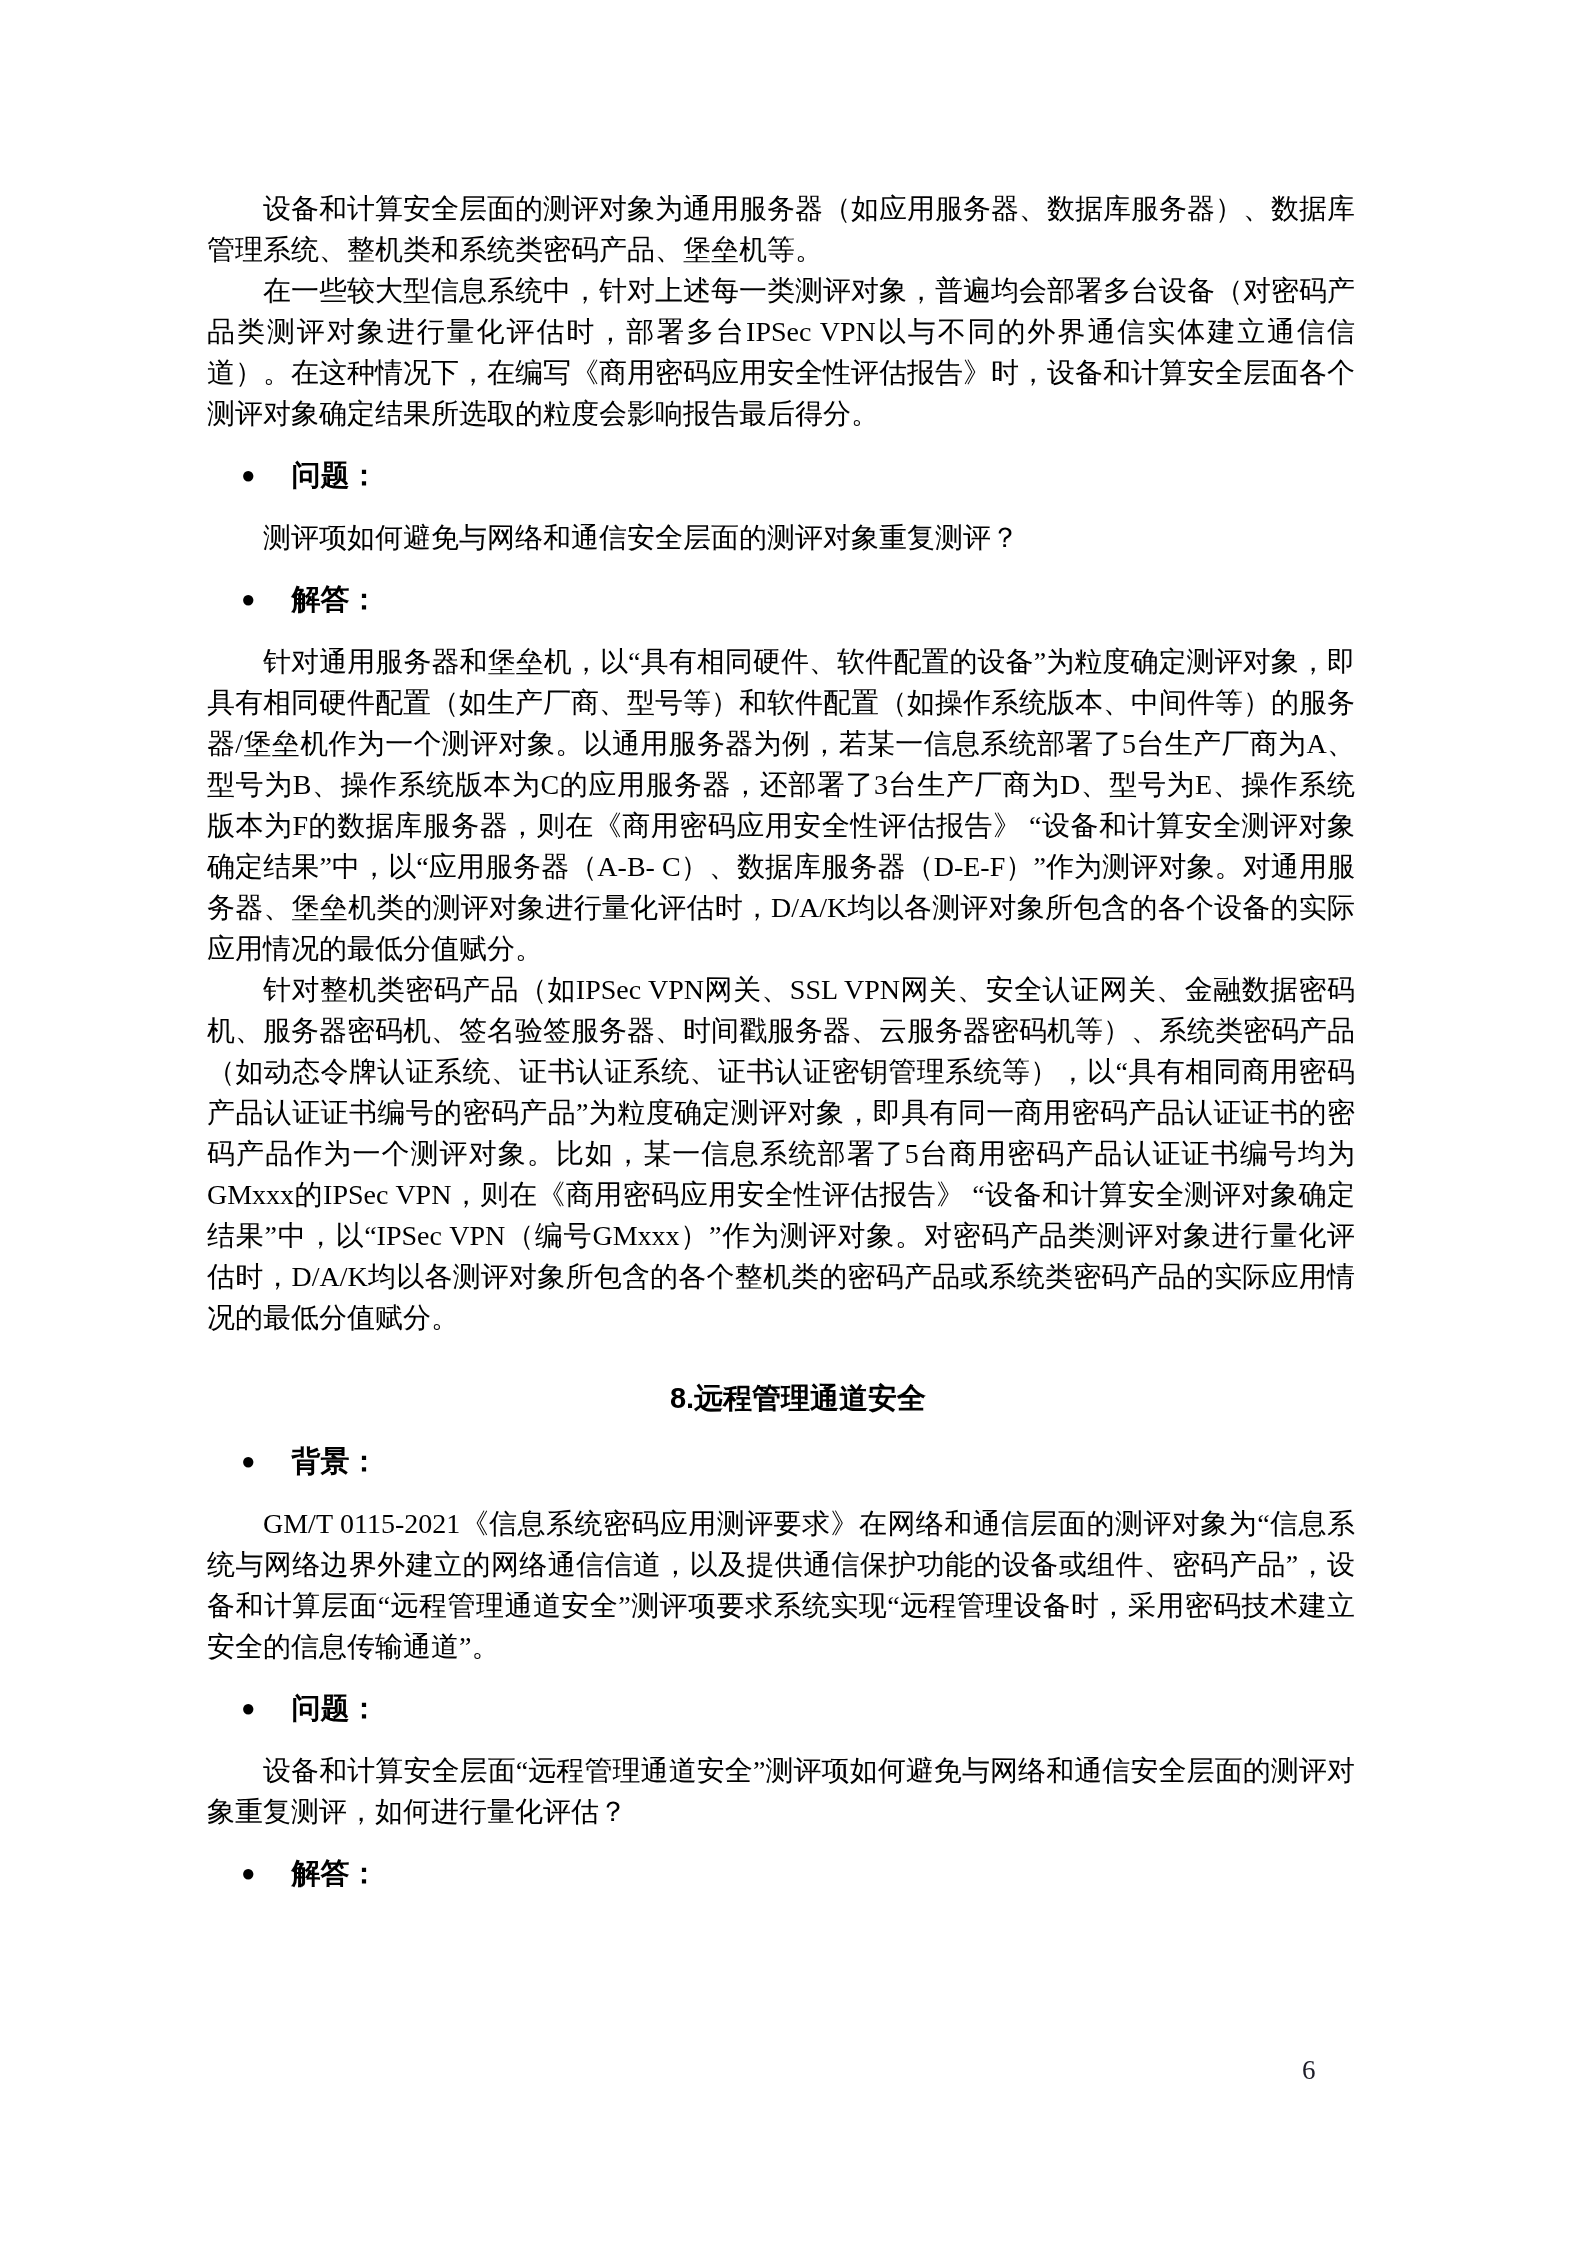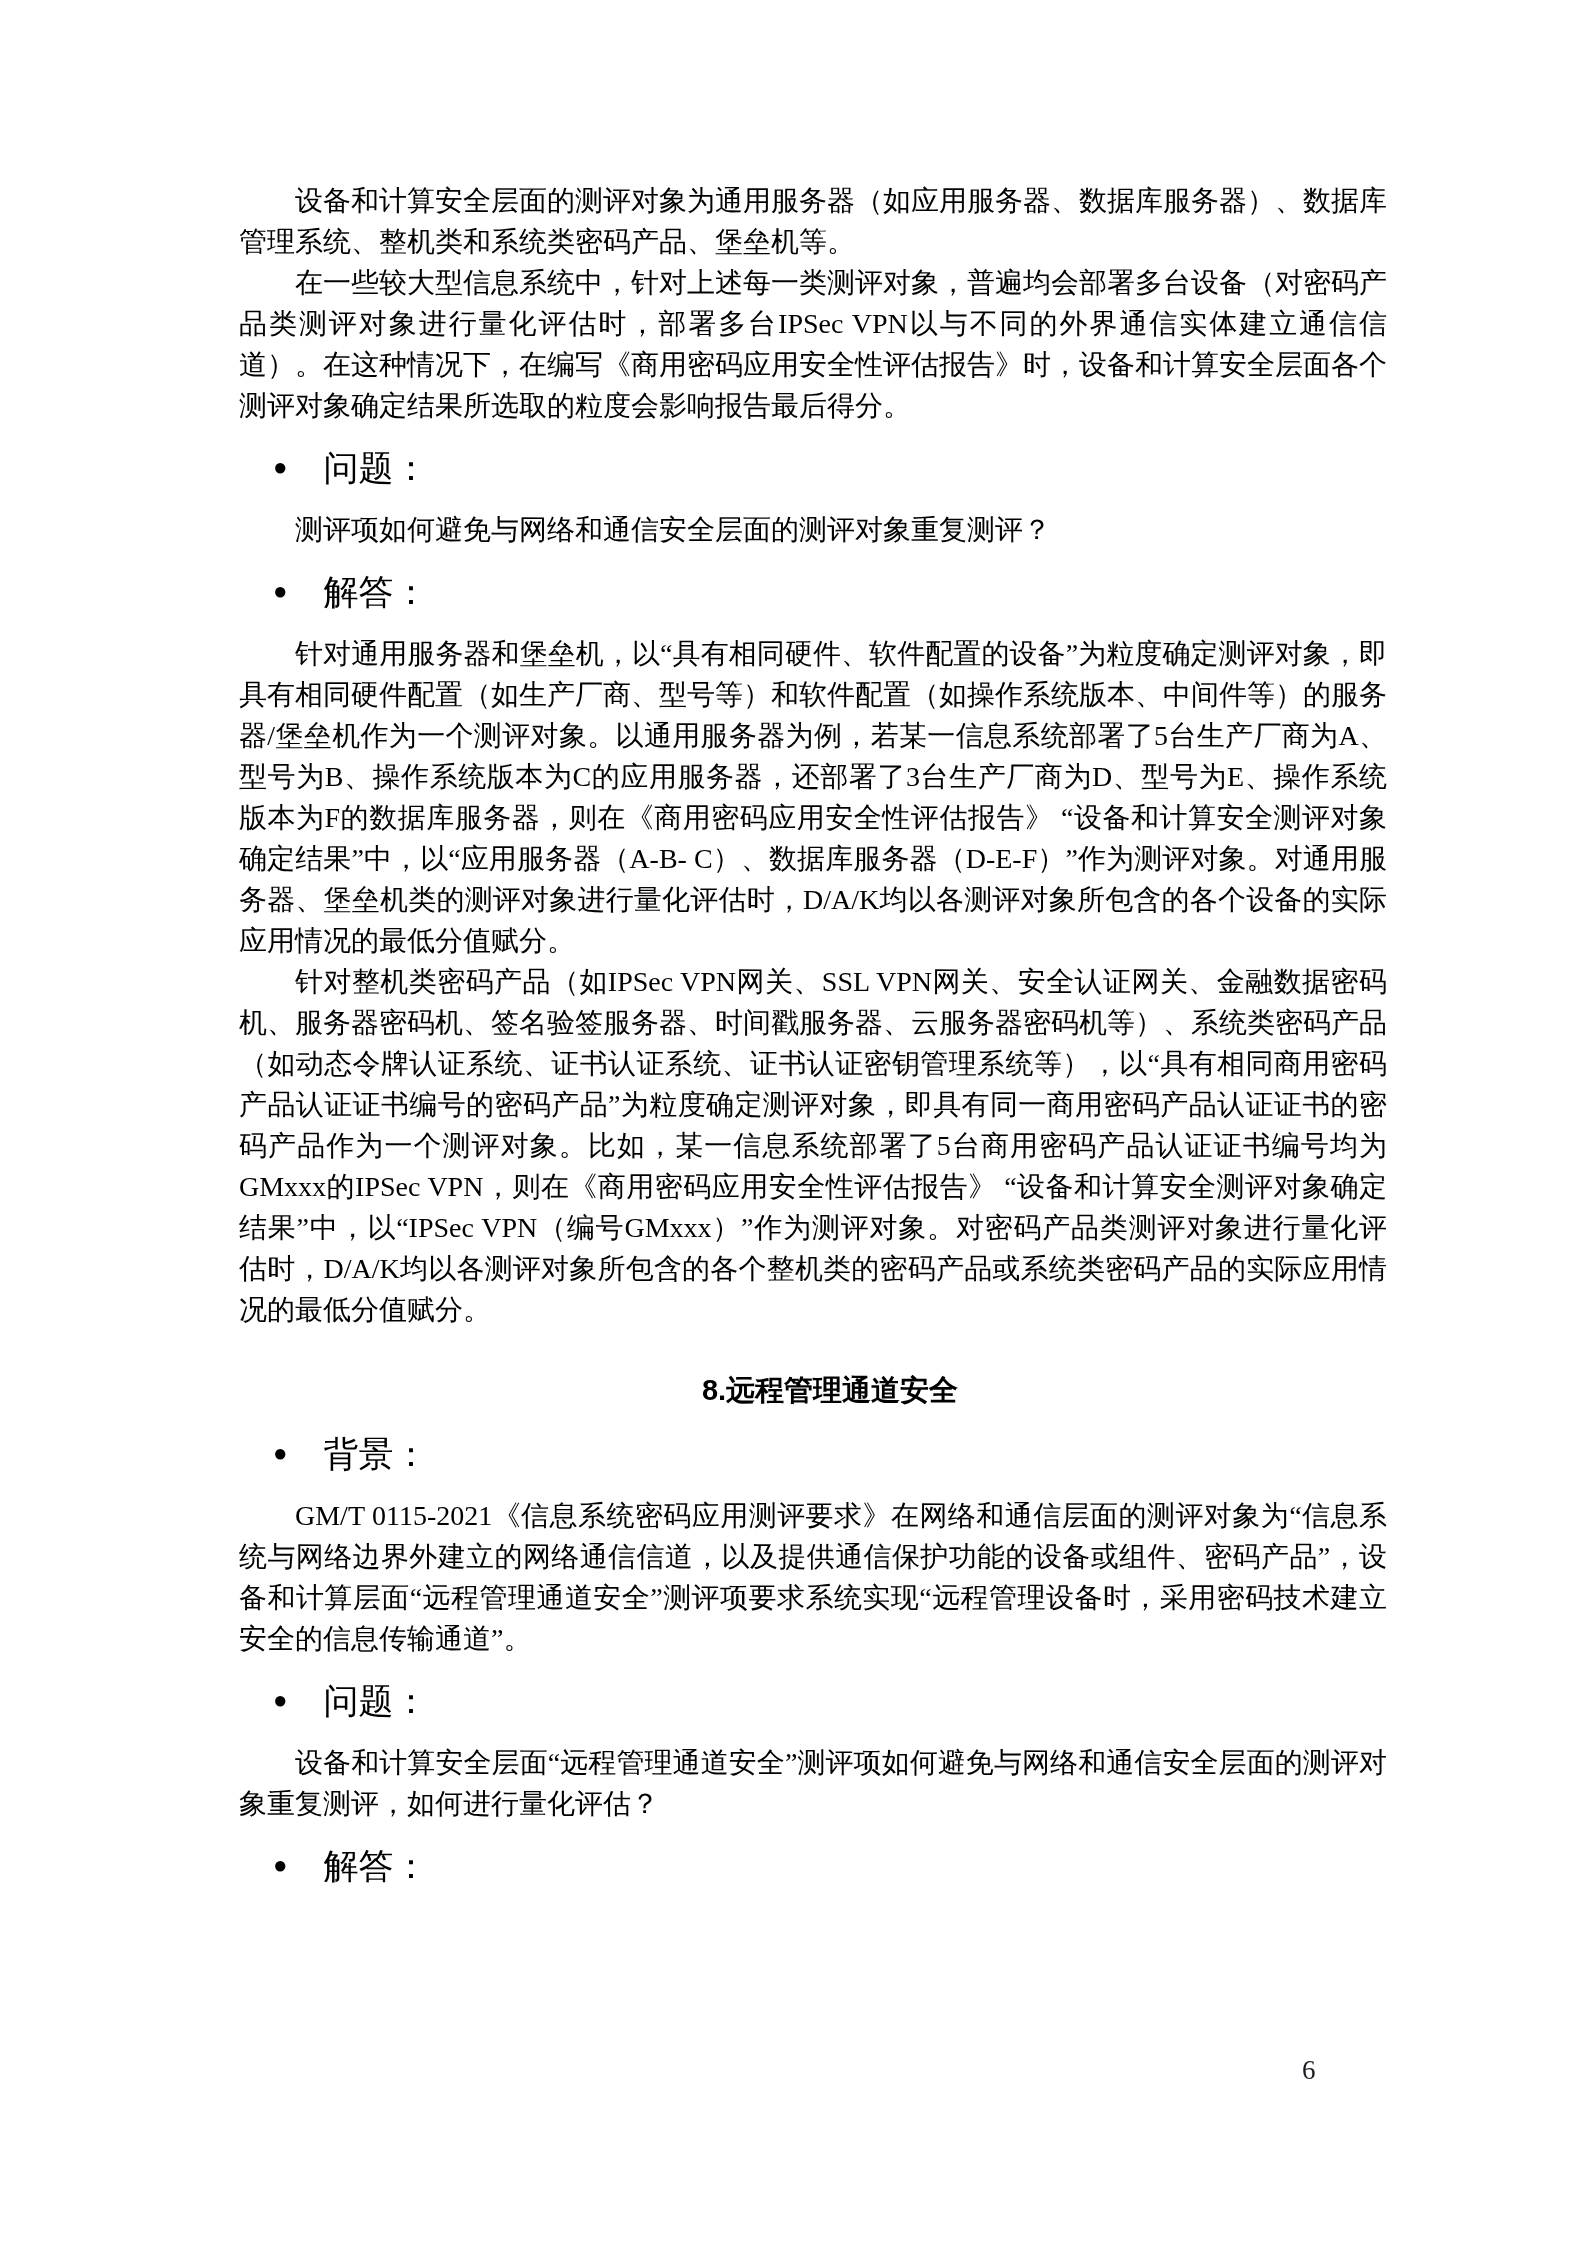--- a/index.html
+++ b/index.html
@@ -12,48 +12,47 @@
     width: 1586px;
     height: 2244px;
     background: #ffffff;
     color: #000000;
     font-family: "Liberation Serif", "DejaVu Serif", serif;
     overflow: hidden;
   }
   .content {
     position: absolute;
     left: 207px;
-    top: 180px;
+    top: 188px;
     width: 1148px;
     font-size: 28px;
     line-height: 41px;
     text-align: justify;
-    margin-left: 32px;
   }
   p.body {
     margin: 0;
     text-indent: 2em;
   }
   .bullet-row {
     display: flex;
     align-items: center;
     margin: 21px 0;
     text-align: left;
   }
   .dot {
     margin-left: 34px;
     font-size: 24px;
     line-height: 41px;
     flex: 0 0 auto;
   }
   .blabel {
     margin-left: 36px;
     font-family: "Liberation Sans", "DejaVu Sans", sans-serif;
-    font-weight: normal;
-    font-size: 35px;
+    font-weight: bold;
+    font-size: 29px;
     line-height: 41px;
   }
   h2.heading {
     margin: 38px 0 18px 34px;
     font-family: "Liberation Sans", "DejaVu Sans", sans-serif;
     font-weight: bold;
     font-size: 29px;
     line-height: 44px;
     text-align: center;
   }

